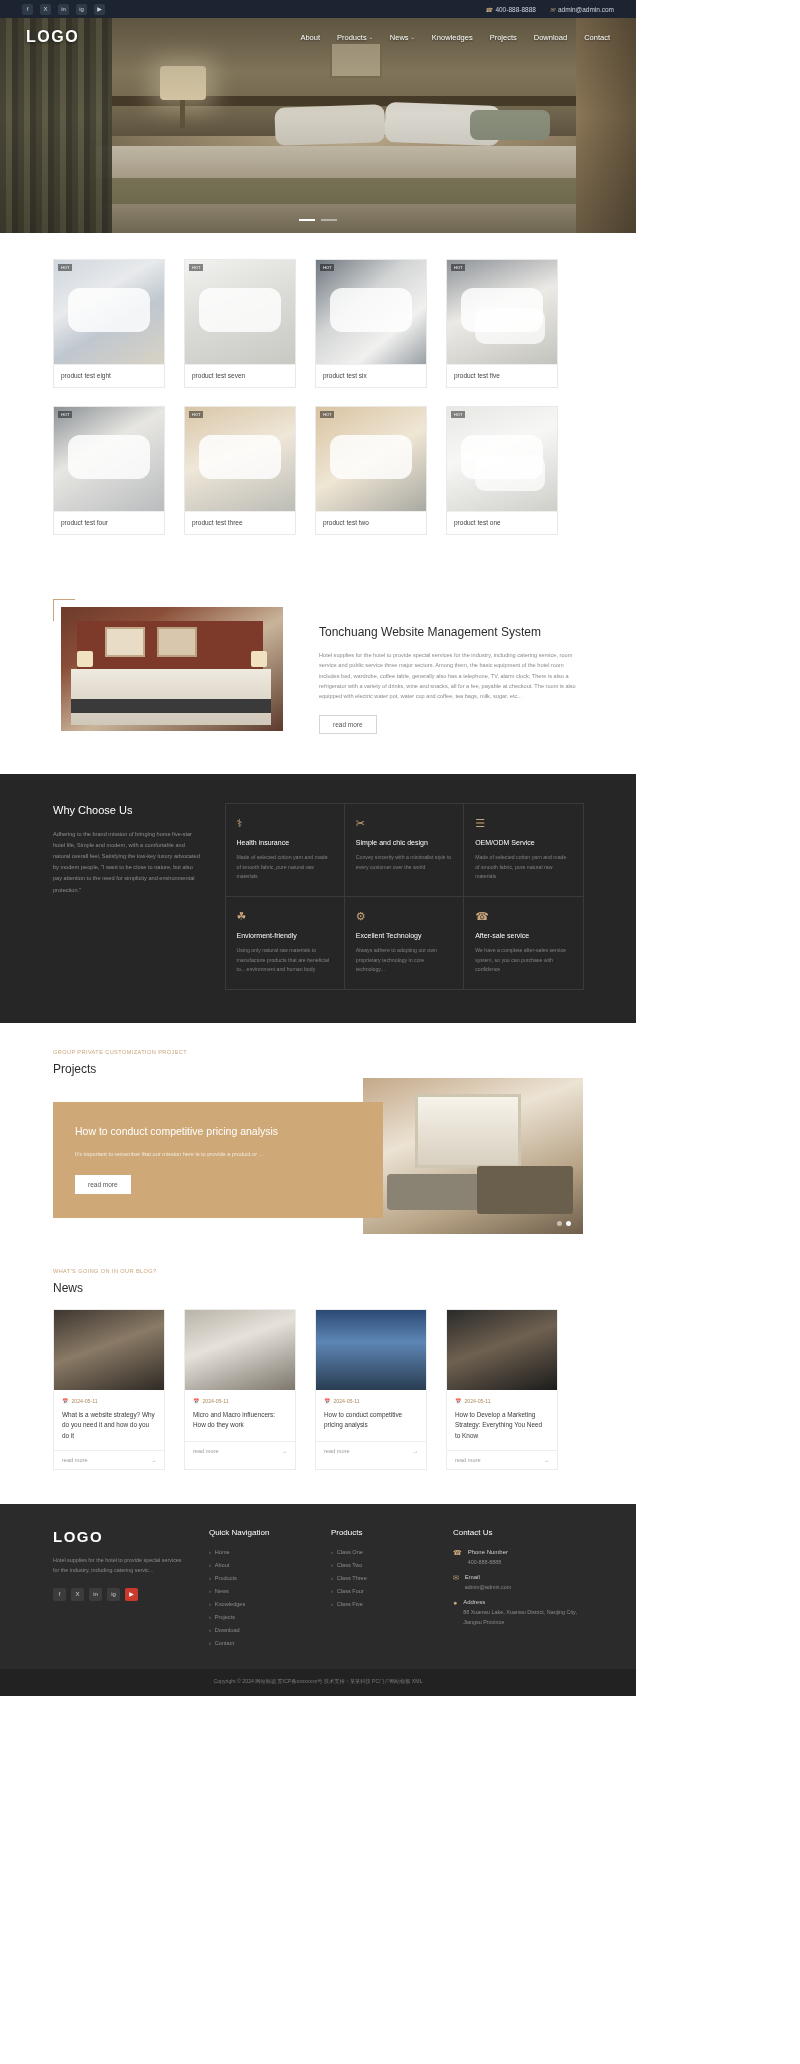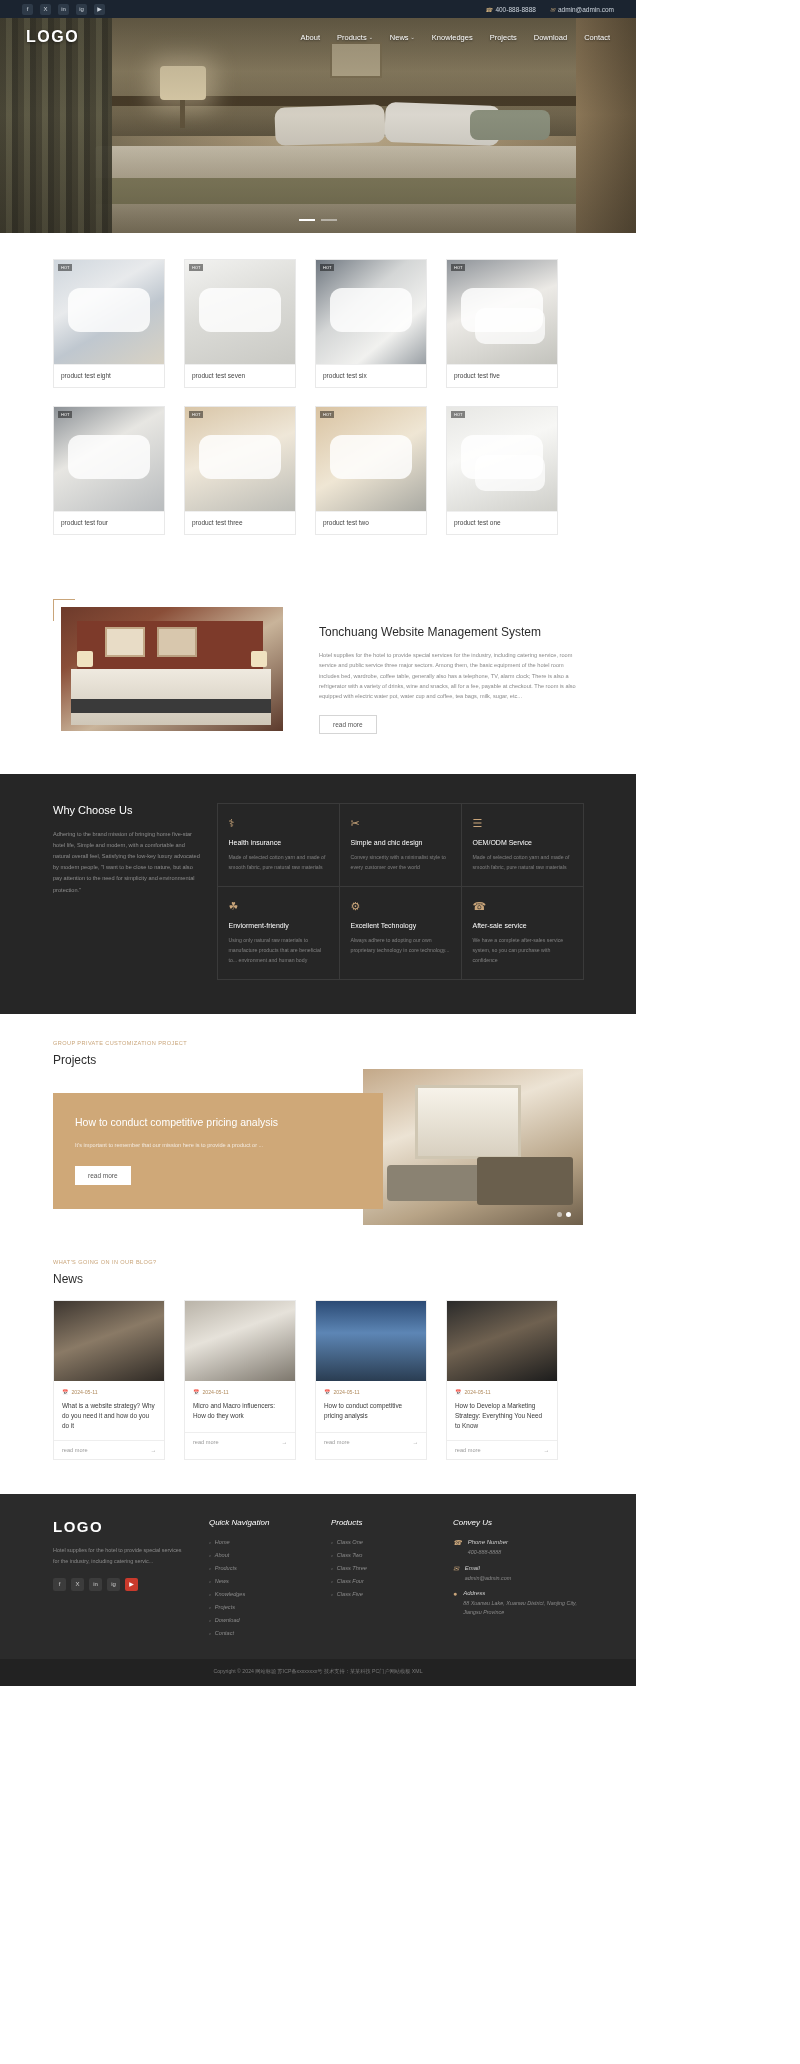--- a/index.html
+++ b/index.html
@@ -111,21 +111,21 @@
 
   .about-body { flex: 1; padding-top: 26px; }
   .about-title { font-size: 12px; color: #2c2c2c; font-weight: 400; margin-bottom: 11px; }
   .about-text { font-size: 5.6px; line-height: 1.85; color: #8a8a8a; }
   .btn-outline {
     margin-top: 13px; display: inline-block; font-size: 6.5px; color: #555;
     border: 1px solid #d5d5d5; padding: 5px 13px; background: #fff;
   }
 
   
-  .why { background: #262626; padding: 30px 53px 34px; display: flex; gap: 14px; position: relative; }
+  .why { background: #262626; padding: 30px 53px 34px; display: flex; gap: 22px; position: relative; }
   .why-left { width: 150px; }
   .why-title { color: #fff; font-size: 11px; margin-bottom: 13px; }
   .why-text { color: #8d8d8d; font-size: 5.6px; line-height: 2; }
   .why-grid { flex: 1; display: grid; grid-template-columns: repeat(3, 1fr); }
   .wcell { border: 1px solid #3a3a3a; padding: 13px 11px 14px; margin: -0.5px; }
   .wicon { color: #c9a57a; font-size: 11px; margin-bottom: 9px; display: block; }
   .wname { color: #fff; font-size: 7px; margin-bottom: 7px; }
   .wdesc { color: #808080; font-size: 5.2px; line-height: 1.85; }
 
   
@@ -161,21 +161,21 @@
   .nmore { margin-top: 9px; border-top: 1px solid #eee; padding: 6px 8px; font-size: 5.6px; color: #9a9a9a; display: flex; justify-content: space-between; }
 
   
   .footer { background: #2b2b2b; padding: 24px 53px 16px; display: flex; gap: 26px; }
   .f-col-1 { width: 150px; }
   .f-logo { color: #fff; font-size: 15px; font-weight: 700; letter-spacing: 1.5px; margin-bottom: 10px; }
   .f-desc { color: #8b8b8b; font-size: 5.4px; line-height: 1.9; margin-bottom: 12px; }
   .f-soc { display: flex; gap: 5px; }
   .f-s { width: 13px; height: 13px; border-radius: 2px; background: #3c3c3c; color: #cfcfcf; font-size: 6px; line-height: 13px; text-align: center; }
   .f-s.yt { background: #c93a2c; color: #fff; }
-  .f-col { min-width: 96px; font-style: italic; }
+  .f-col { min-width: 96px; }
   .f-h { color: #fff; font-size: 8px; margin-bottom: 12px; }
   .f-li { color: #8b8b8b; font-size: 5.6px; margin-bottom: 7px; display: flex; align-items: center; gap: 4px; }
   .f-contact .f-li { align-items: flex-start; gap: 6px; }
   .cicon { color: #c9a57a; font-size: 7px; line-height: 1; }
   .c-label { color: #cfcfcf; font-size: 6px; display: block; margin-bottom: 3px; }
   .c-val { color: #8b8b8b; font-size: 5.4px; line-height: 1.7; }
   .copyright { background: #222; color: #7a7a7a; font-size: 5.2px; text-align: center; padding: 9px 0 11px; }
 </style>
 </head>
 <body>
@@ -529,21 +529,21 @@
           <span>›</span>
           <span>Class Four</span>
         </div>
       <div class="f-li">
           <span>›</span>
           <span>Class Five</span>
         </div>
     </div>
 
     <div class="f-col f-contact">
-      <div class="f-h">Convey Us</div>
+      <div class="f-h">Contact Us</div>
       <div class="f-li">
         <span class="cicon">☎</span>
         <span>
           <span class="c-label">Phone Number</span>
           <span class="c-val">400-888-8888</span>
         </span>
       </div>
       <div class="f-li">
         <span class="cicon">✉</span>
         <span>

